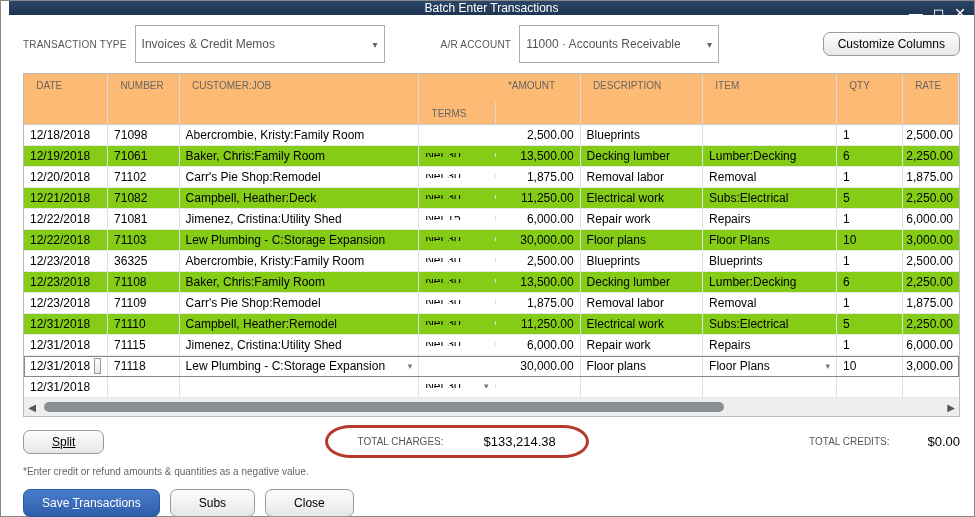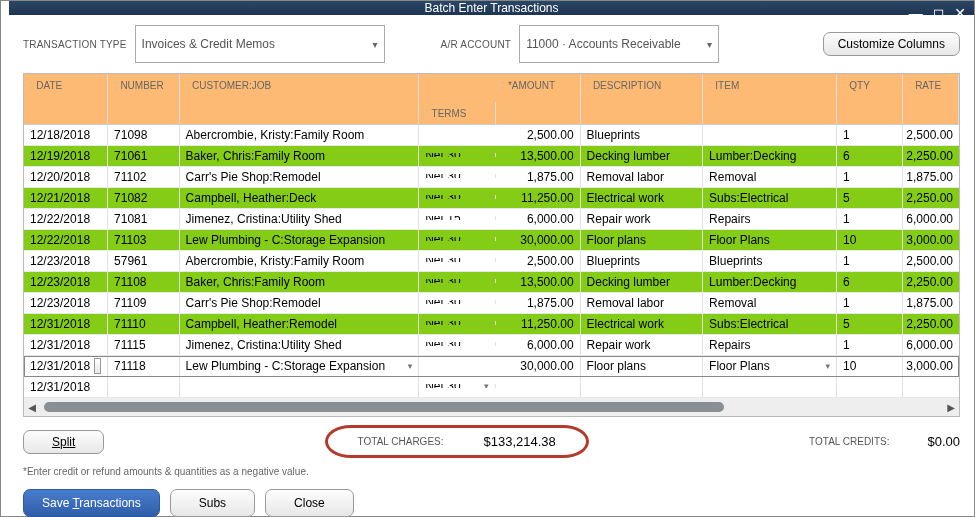--- a/index.html
+++ b/index.html
@@ -155,21 +155,21 @@
           <div class="cell c-customer">Lew Plumbing - C:Storage Expansion</div>
           <div class="cell c-terms">Net 30</div>
           <div class="cell c-amount num">30,000.00</div>
           <div class="cell c-desc">Floor plans</div>
           <div class="cell c-item">Floor Plans</div>
           <div class="cell c-qty">10</div>
           <div class="cell c-rate num">3,000.00</div>
         </div>
         <div class="row">
           <div class="cell c-date">12/23/2018</div>
-          <div class="cell c-number">57961</div>
+          <div class="cell c-number">36325</div>
           <div class="cell c-customer">Abercrombie, Kristy:Family Room</div>
           <div class="cell c-terms">Net 30</div>
           <div class="cell c-amount num">2,500.00</div>
           <div class="cell c-desc">Blueprints</div>
           <div class="cell c-item">Blueprints</div>
           <div class="cell c-qty">1</div>
           <div class="cell c-rate num">2,500.00</div>
         </div>
         <div class="row alt">
           <div class="cell c-date">12/23/2018</div>

